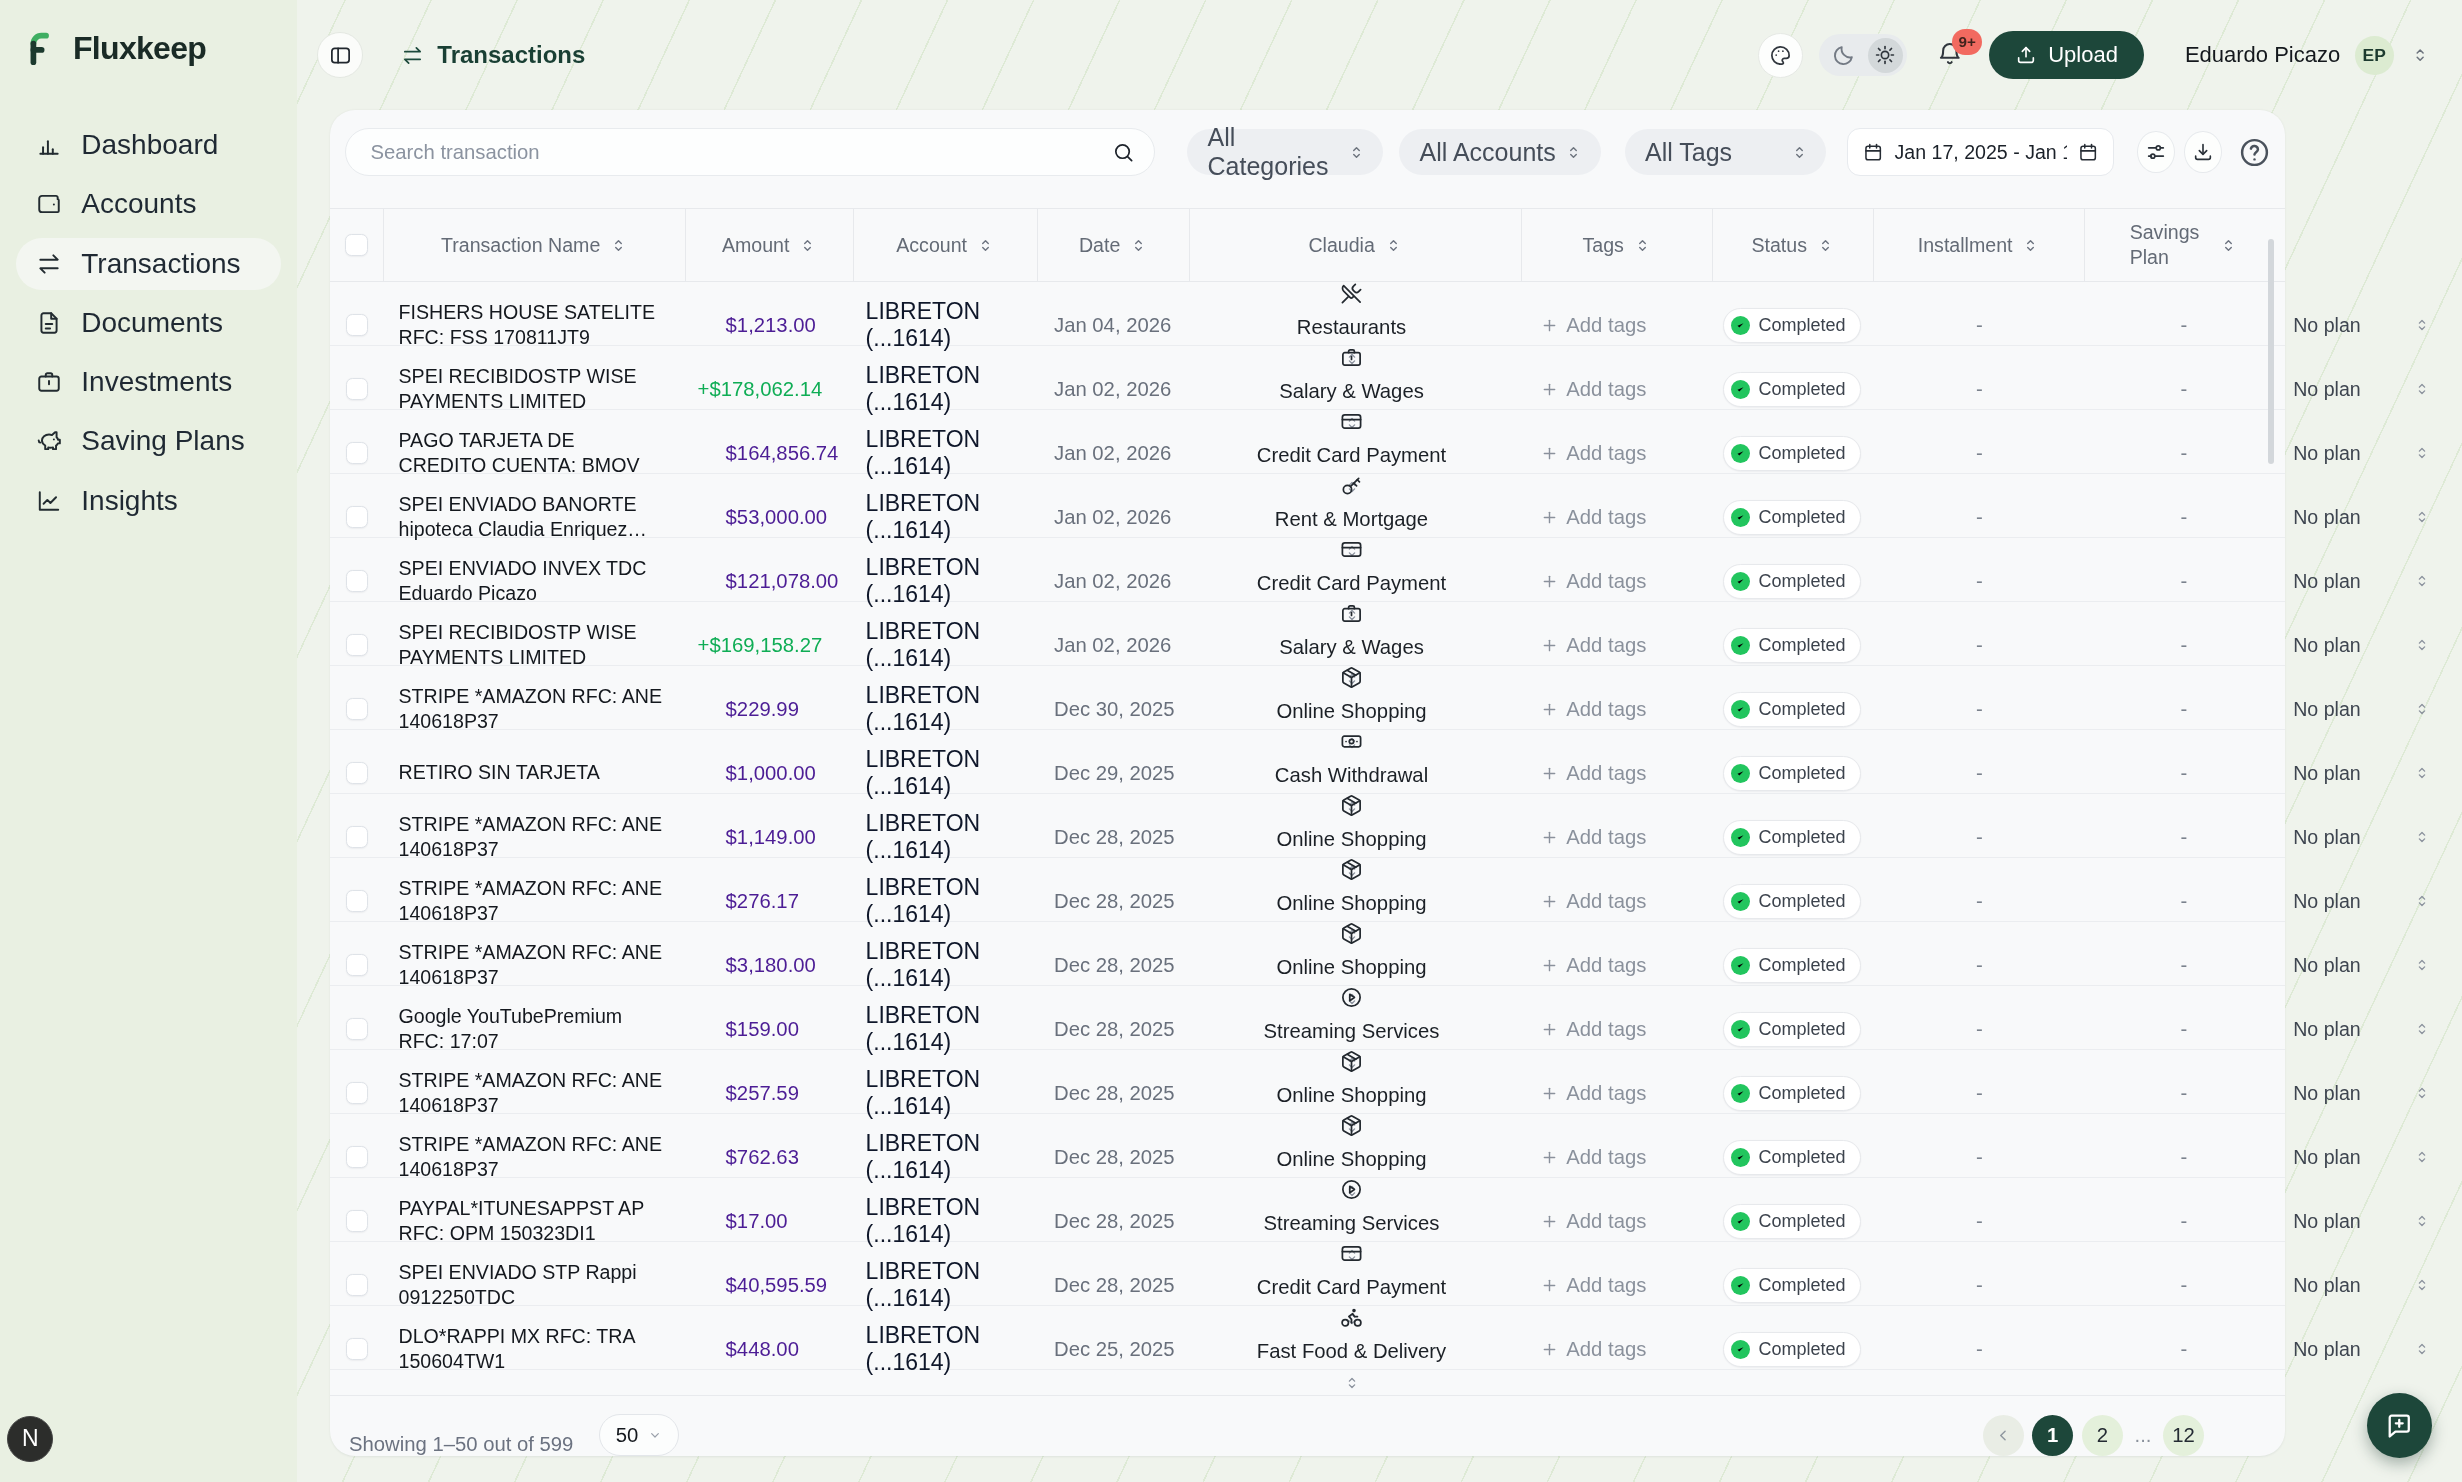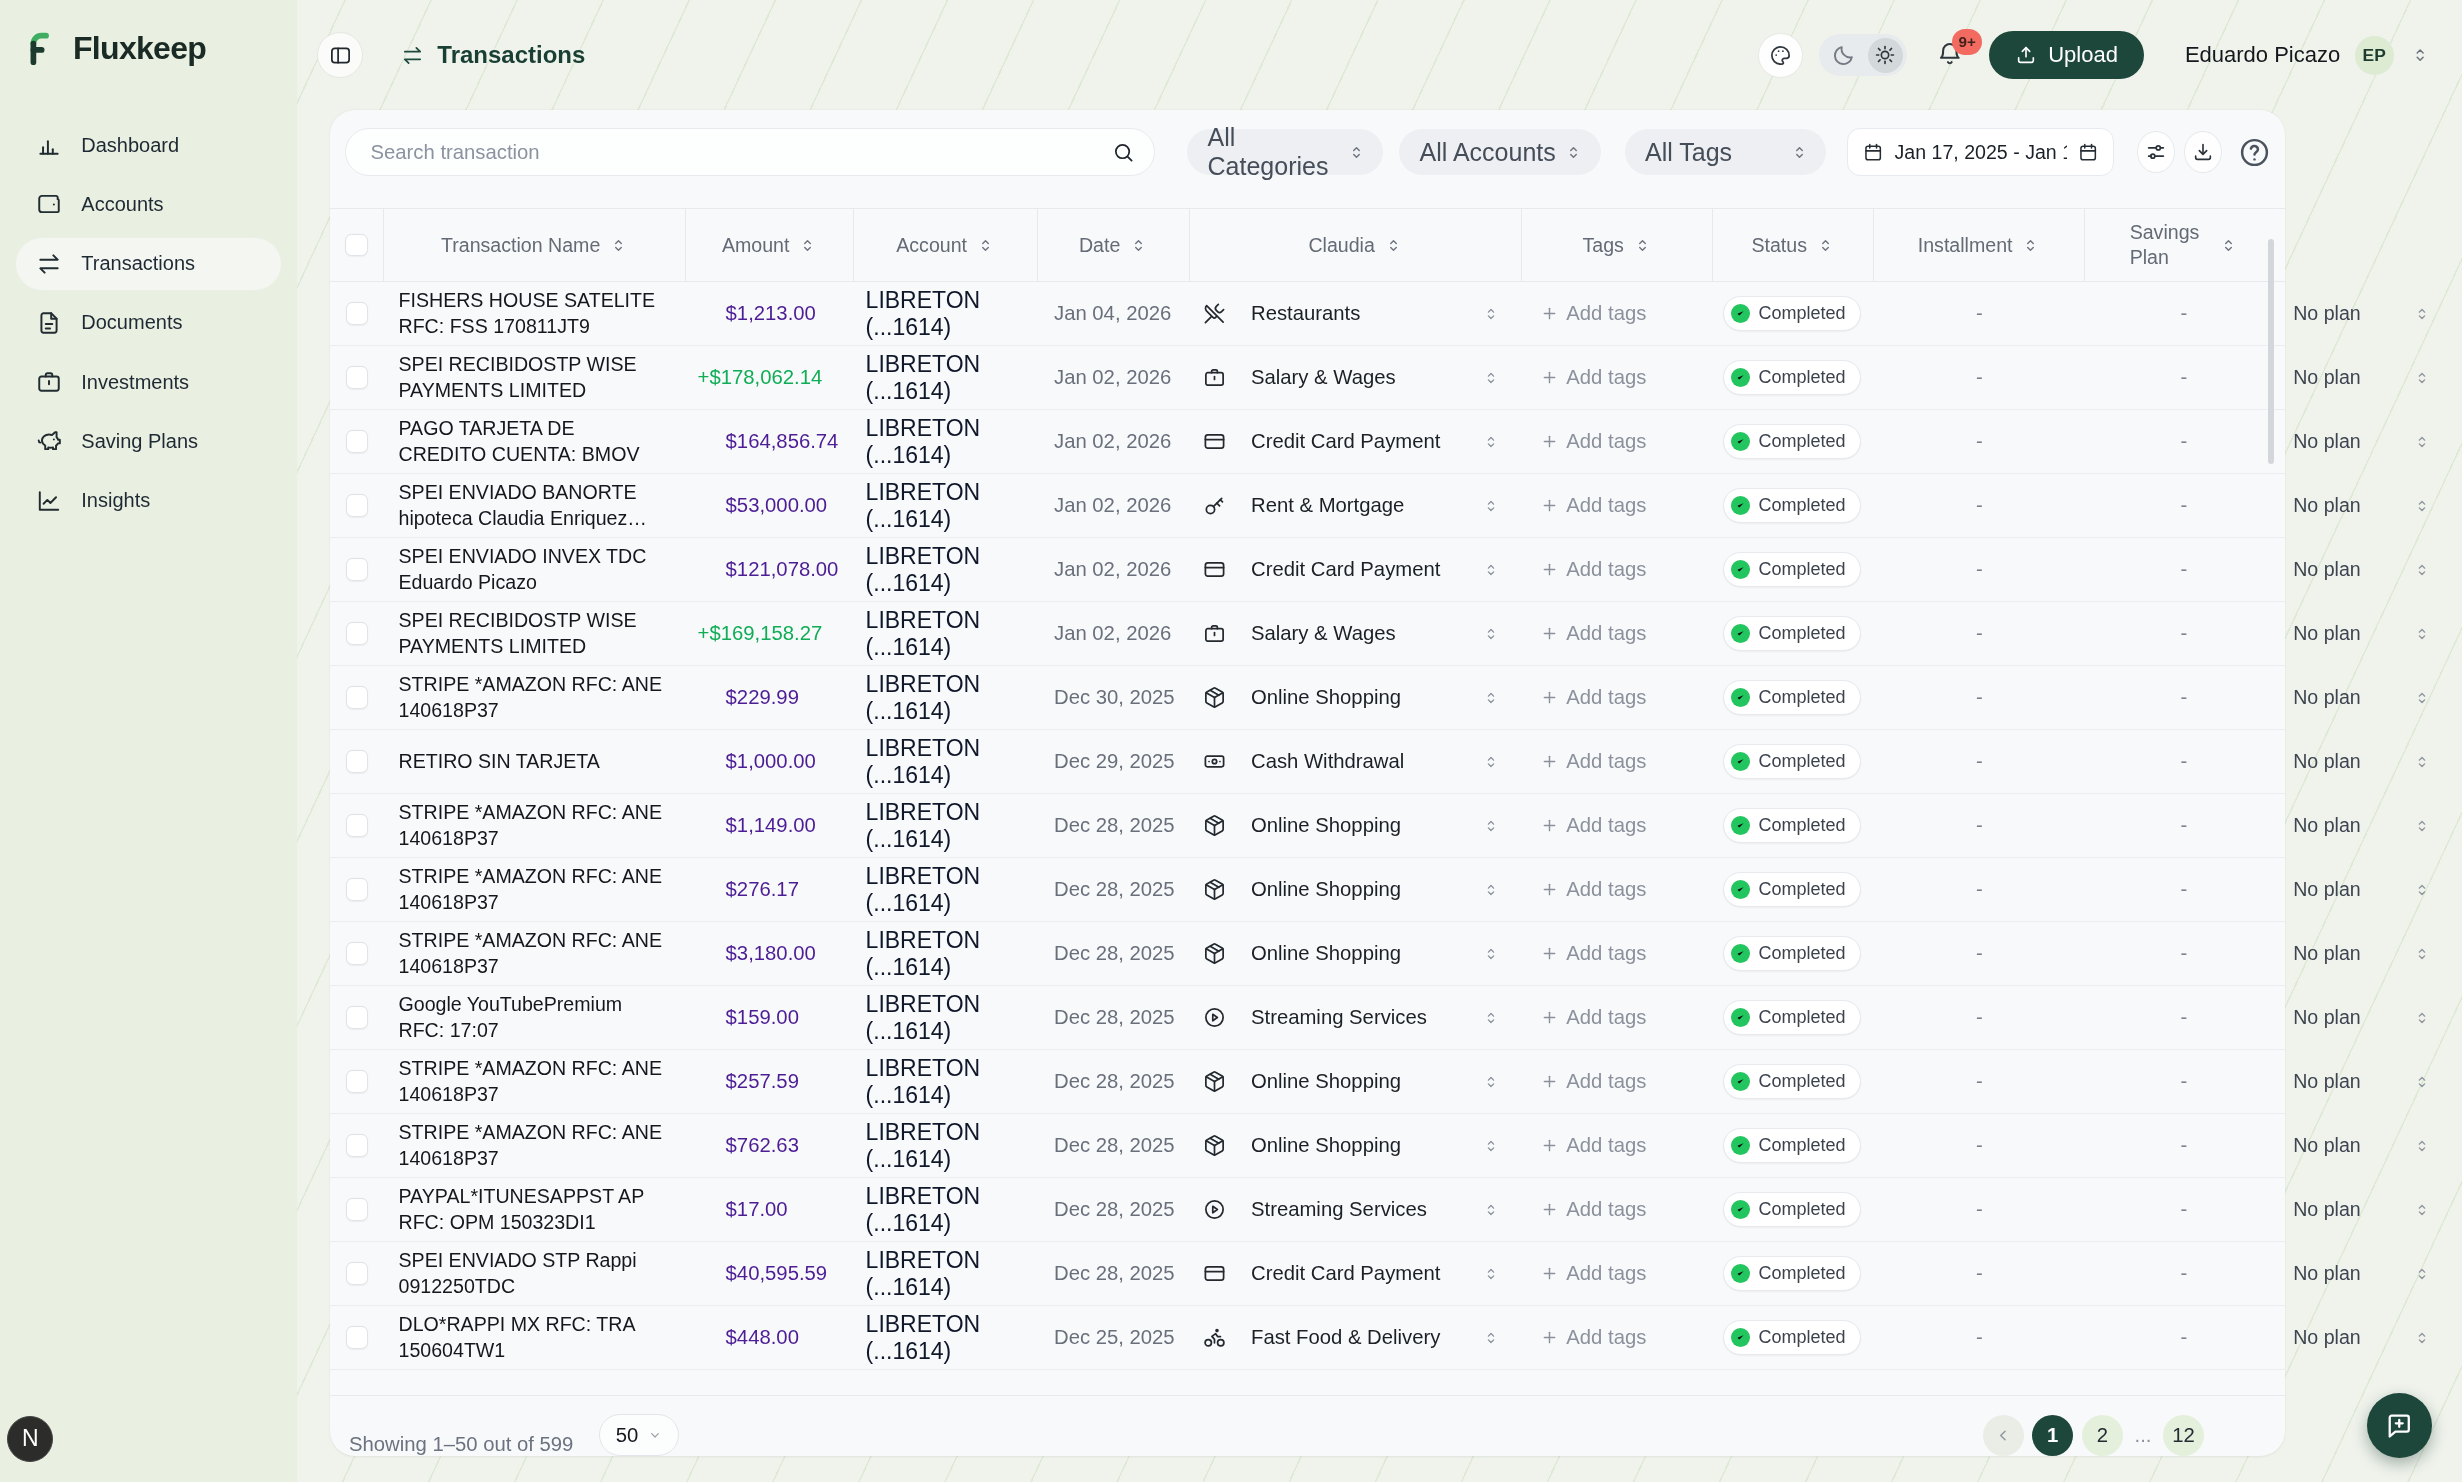--- a/index.html
+++ b/index.html
@@ -14,21 +14,21 @@
   .ic svg { width:100%; height:100%; fill:none; stroke:currentColor; stroke-width:1.8; stroke-linecap:round; stroke-linejoin:round; }
 
   
   .sidebar { position:absolute; left:0; top:0; width:297px; height:1482px; background:#e9f0e2; z-index:2; }
   .logo-row { display:flex; align-items:center; gap:13px; padding:29px 0 0 22px; }
   .logo-mark { width:38px; height:38px; }
   .logo-text { font-size:32px; font-weight:700; color:#1a2b26; letter-spacing:-0.7px; }
   .nav { margin-top:52px; padding:0 16px; display:flex; flex-direction:column; gap:7.3px; }
   .nav-item { display:flex; align-items:center; gap:19px; height:52px; padding:0 20.3px; border-radius:725px; cursor:pointer; }
   .nav-item .ic { width:26px; height:26px; color:#222b30; }
-  .nav-item span.lbl { font-size:20px; font-weight:500; color:#1f2933; }
+  .nav-item span.lbl { font-size:28px; font-weight:500; color:#1f2933; }
   .nav-item.active { background:#f3f6f1; }
 
   
   .promo { position:absolute; left:5.8px; right:14.5px; bottom:19.6px; height:210px; background:#26493c; border-radius:29px; padding:22px 25px; overflow:hidden; }
   .promo-deco1 { position:absolute; right:-8.7px; top:-8.7px; width:87px; height:80px; border-radius:25px;
      background:radial-gradient(rgba(186,226,160,.8) 1.7px, transparent 2px); background-size:8.7px 8.7px; opacity:.55; }
   .promo-deco2 { position:absolute; right:19px; top:11.6px; width:48px; height:51px; border-radius:50%; background:#b2b8b2; opacity:.92; }
   .promo-shield { width:44px; height:44px; border-radius:50%; background:#fff; display:flex; align-items:center; justify-content:center; }
   .promo-shield .ic { width:23px; height:23px; color:#26493c; }
   .promo-text { margin-top:20.3px; font-size:22px; line-height:1.33; color:#b6ee90; font-weight:500; width:218px; }
@@ -88,21 +88,21 @@
   .rows { position:absolute; top:172px; left:0; right:0; }
   .trow { height:64px; border-bottom:0.7px solid #ebedf0; }
   .cell { display:flex; align-items:center; min-width:0; }
   .c-check { justify-content:center; }
   .c-name { padding:0 20.3px 0 14.5px; }
   .tname { font-size:19.6px; font-weight:500; color:#14181e; line-height:1.3; display:-webkit-box; -webkit-line-clamp:2; -webkit-box-orient:vertical; overflow:hidden; }
   .c-amount { padding-left:11.6px; font-size:20.3px; font-weight:500; }
   .amt.neg { color:#4c1d95;margin-left:28px; } .amt.pos { color:#0fad55; }
   .c-account { padding-left:11.6px; font-size:23px; font-weight:500; color:#0f172a; }
   .c-date { padding-left:16px; font-size:20.3px; color:#69707c; }
-  .c-cat { padding:0 22px 0 13px; gap:25px; cursor:pointer; }
+  .c-cat { padding:0 22px 0 13px; gap:11px; cursor:pointer;flex-direction:column; }
   .c-cat .cicon { width:23px; height:23px; color:#23292f; }
   .c-cat .clabel { font-size:20.3px; color:#1b2026; flex:1; white-space:nowrap; overflow:hidden; }
   .sel { width:18px; height:18px; color:#8a919c; }
   .addtags { display:flex; align-items:center; gap:7.3px; margin-left:18px; background:none; border:none; color:#8a919c; font-size:20.3px; font-family:inherit; cursor:pointer; }
   .addtags .ic { width:19px; height:19px; }
   .c-status { padding-left:10.2px; }
   .badge { display:inline-flex; align-items:center; gap:8px; height:35px; padding:0 14.5px 0 7.3px; background:#fff; border:0.7px solid #e7e9ec; border-radius:725px; box-shadow:0 0.7px 1.5px rgba(16,24,40,.06); }
   .bcheck { width:19px; height:19px; border-radius:50%; background:#22c55e; color:#fff; display:flex; align-items:center; justify-content:center; }
   .bcheck svg { width:11px; height:11px; stroke-width:3; }
   .badge .btxt { font-size:18px; color:#3c434d; }

